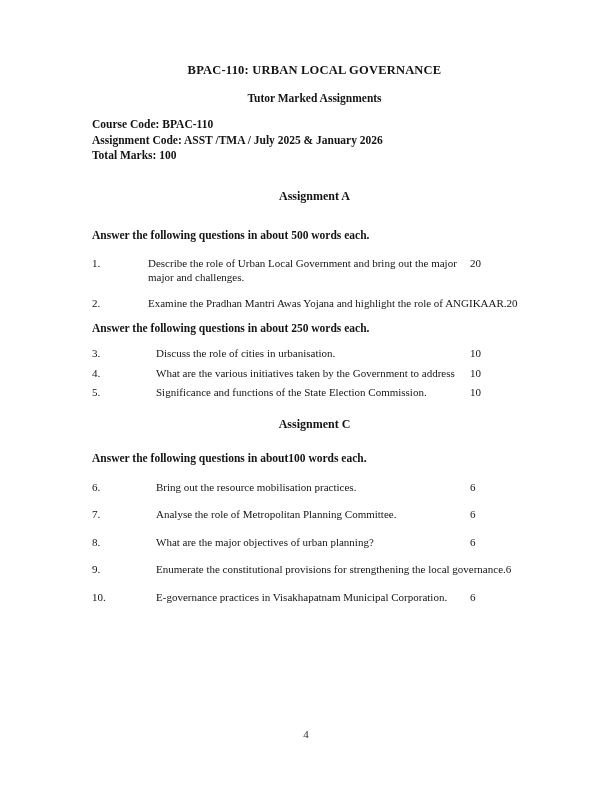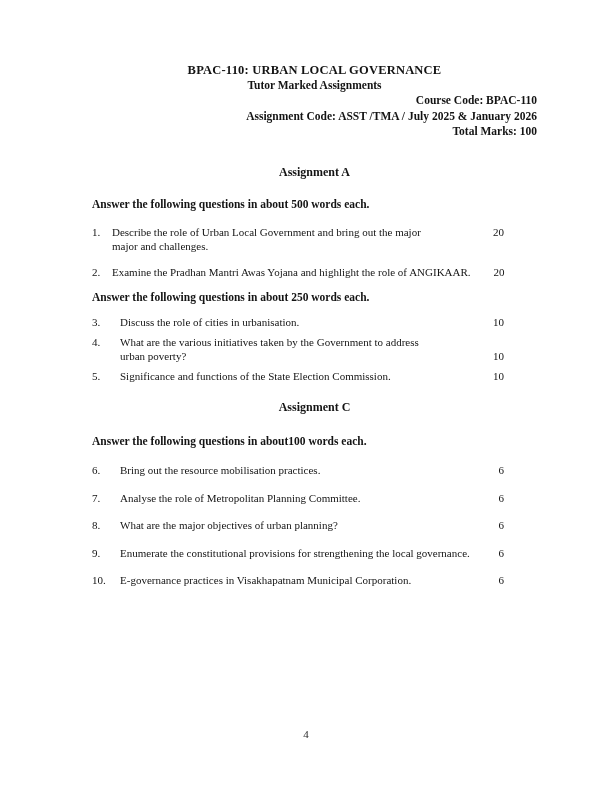--- a/index.html
+++ b/index.html
@@ -25,65 +25,67 @@
     text-align: center;
     font-weight: bold;
     font-size: 12.5px;
     letter-spacing: 0.2px;
     line-height: 16px;
   }
   .doc-subtitle {
     text-align: center;
     font-weight: bold;
     font-size: 11.5px;
+    margin-top: 13px;
     line-height: 15px;
   }
   .meta-block {
-    text-align: right;
+    margin-top: 11px;
+    text-align: left;
     font-weight: bold;
     font-size: 11.5px;
     line-height: 15.5px;
   }
   .section-heading {
     text-align: center;
     font-weight: bold;
     font-size: 12px;
     line-height: 16px;
   }
   .sec-a .section-heading { margin-top: 24px; }
   .sec-b .section-heading { margin-top: 38px; }
   .sec-c .section-heading { margin-top: 16px; }
   .section-instruction {
     font-weight: bold;
     font-size: 11.5px;
     line-height: 15px;
   }
-  .sec-a .section-instruction { margin-top: 17px; }
+  .sec-a .section-instruction { margin-top: 24px; }
   .sec-b .section-instruction { margin-top: 9px; }
   .sec-c .section-instruction { margin-top: 19px; }
   .q-list { margin-top: 13px; }
   .sec-b .q-list { margin-top: 10px; }
   .sec-c .q-list { margin-top: 14px; }
   .q-row {
     display: flex;
     align-items: flex-start;
     width: 412px;
     line-height: 14.5px;
   }
   .sec-a .q-row { margin-bottom: 11px; }
   .sec-b .q-row { margin-bottom: 5px; }
   .sec-c .q-row { margin-bottom: 13px; }
   .q-num { width: 20px; flex: 0 0 auto; }
   .sec-b .q-num, .sec-c .q-num { width: 28px; }
-  .q-text { flex: 1 1 auto; }
+  .q-text { flex: 1 1 auto; margin-left: 36px; }
   .q-line { display: block; white-space: nowrap; }
   .q-marks {
     flex: 0 0 auto;
     width: 34px;
-    text-align: right;
+    text-align: left;
   }
   .q-marks.mb { align-self: flex-end; }
   .page-footer {
     position: absolute;
     top: 728px;
     left: 0;
     width: 612px;
     text-align: center;
     font-size: 11px;
     color: #2a2a2a;
@@ -133,21 +135,20 @@
           <span class="q-num">3.</span>
           <span class="q-text">
             <span class="q-line">Discuss the role of cities in urbanisation.</span>
           </span>
           <span class="q-marks">10</span>
         </div>
         <div class="q-row">
           <span class="q-num">4.</span>
           <span class="q-text">
             <span class="q-line">What are the various initiatives taken by the Government to address</span>
-            <span class="q-line">urban poverty?</span>
           </span>
           <span class="q-marks mb">10</span>
         </div>
         <div class="q-row">
           <span class="q-num">5.</span>
           <span class="q-text">
             <span class="q-line">Significance and functions of the State Election Commission.</span>
           </span>
           <span class="q-marks">10</span>
         </div>

